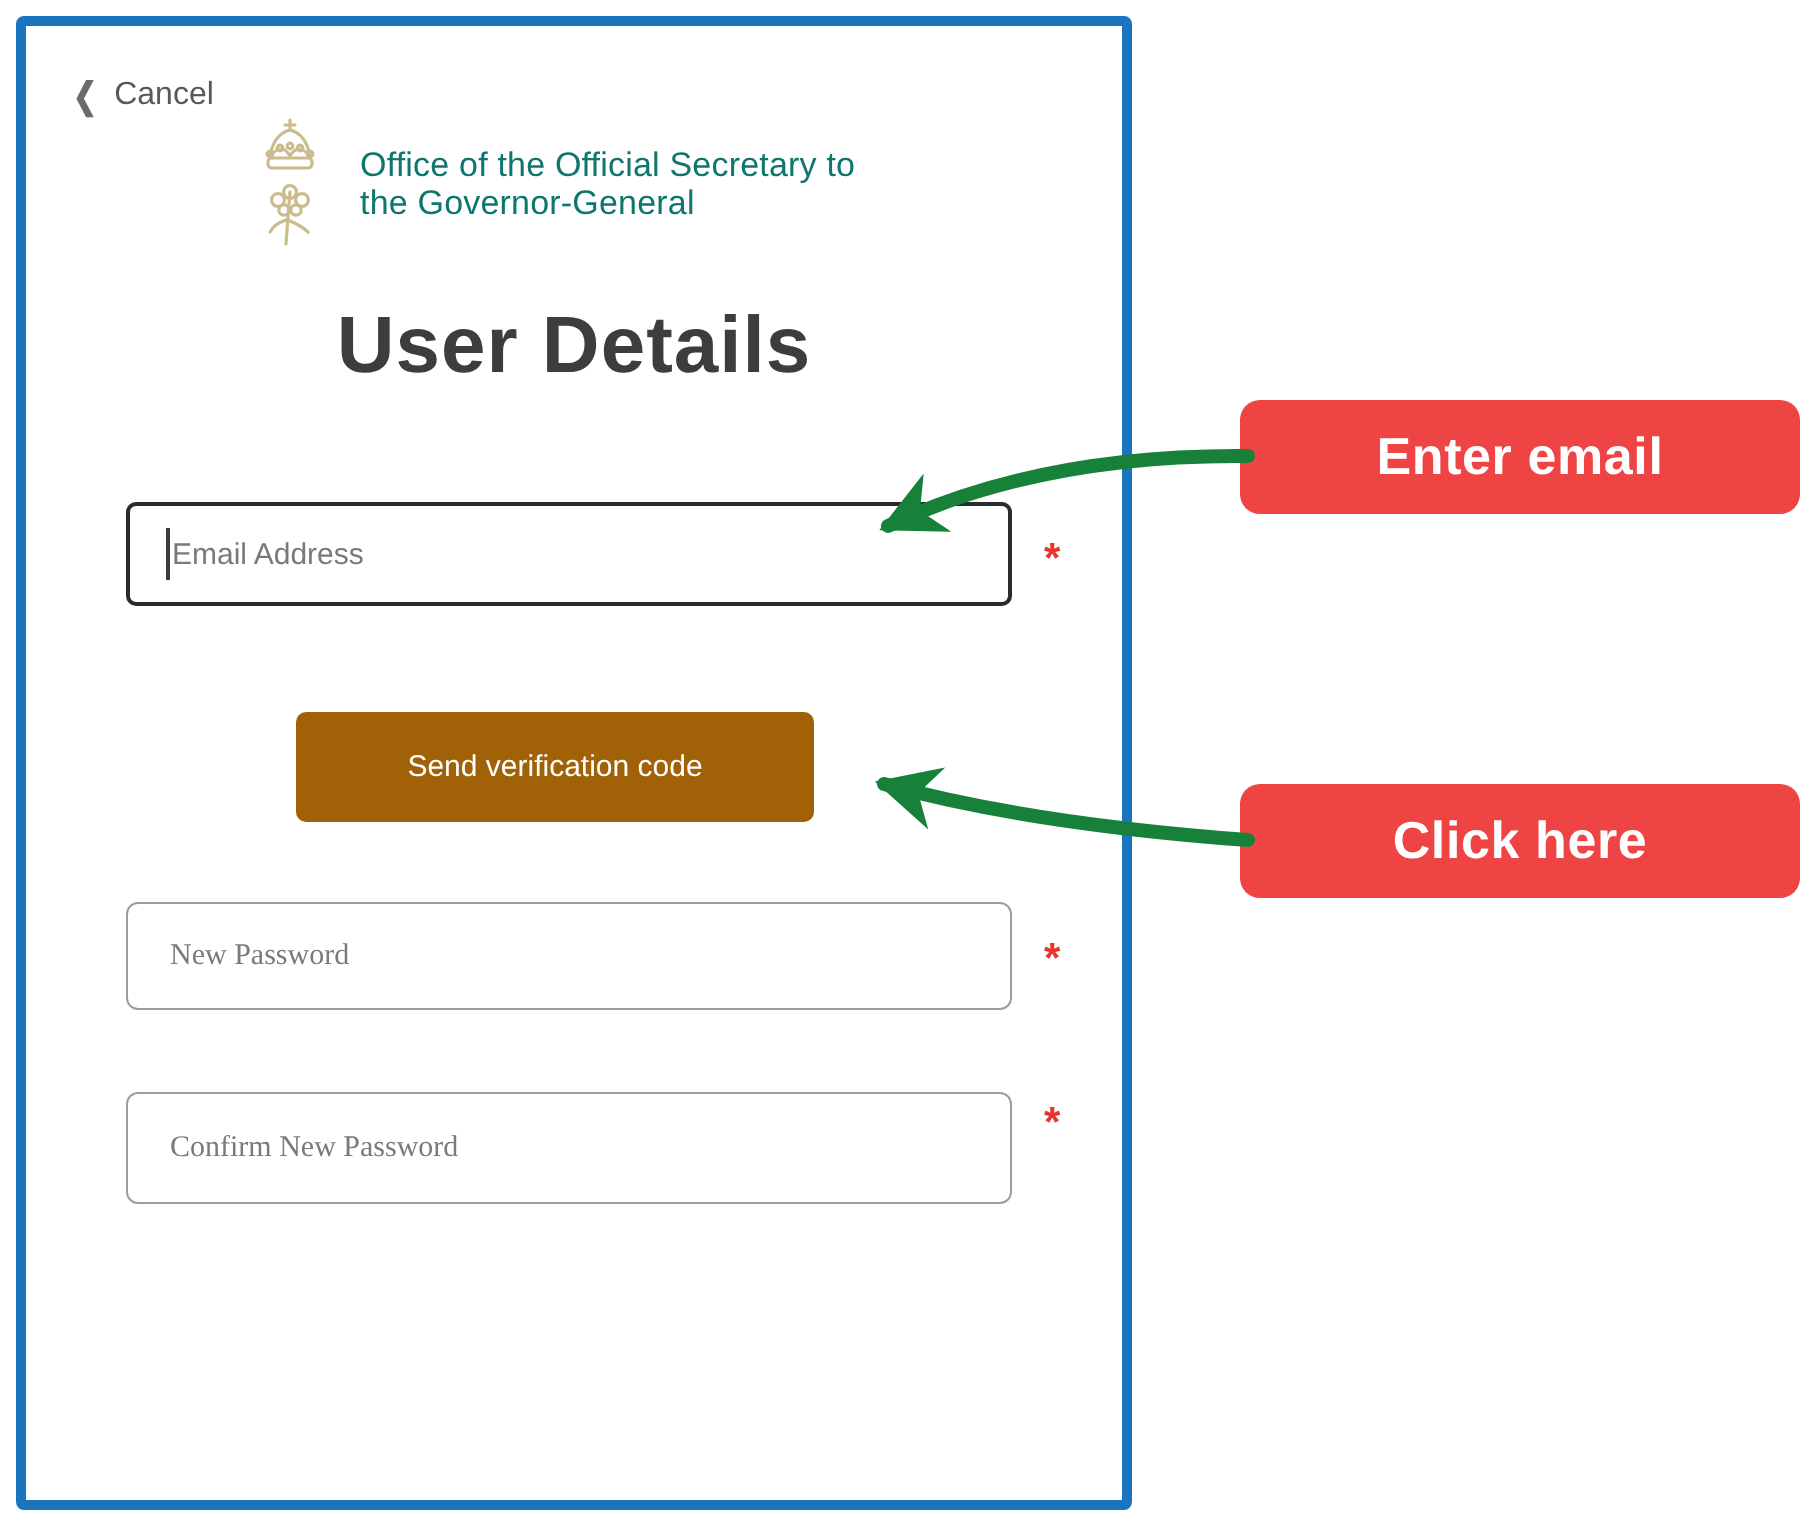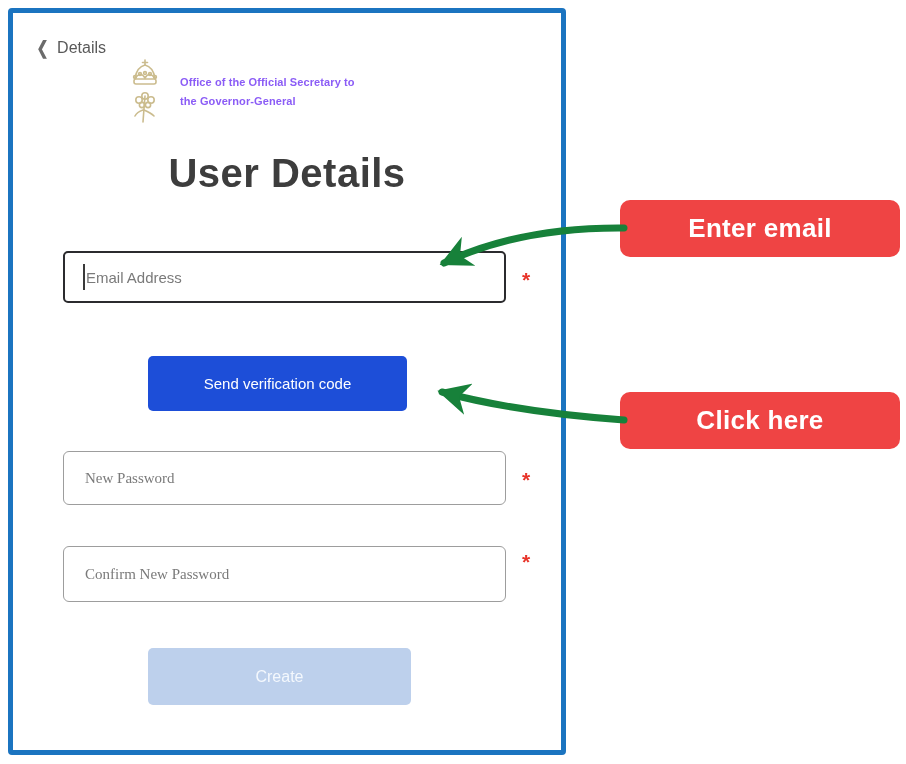--- a/index.html
+++ b/index.html
@@ -38,23 +38,23 @@
     transform: scaleX(0.8);
   }
 
   .logo-row {
     position: absolute;
     left: 115px; top: 45px;
     display: flex; align-items: center; gap: 18px;
   }
   .crown-icon { width: 34px; height: 68px; }
   .org-name {
-    font-size: 11px;
-    font-weight: 700;
-    color: #8b5cf6;
+    font-size: 17px;
+    font-weight: 400;
+    color: #0f766e;
     line-height: 19px;
     letter-spacing: 0.1px;
   }
 
   .page-title {
     position: absolute;
     left: 0; top: 138px;
     width: 100%;
     text-align: center;
     font-size: 40px;
@@ -103,21 +103,21 @@
   .btn {
     position: absolute;
     border: none;
     border-radius: 5px;
     font-family: "Liberation Sans", sans-serif;
     cursor: pointer;
   }
   .btn-send {
     left: 135px; top: 343px;
     width: 259px; height: 55px;
-    background: #1d4ed8;
+    background: #a16207;
     color: #ffffff;
     font-size: 15px;
   }
   .btn-create {
     left: 135px; top: 635px;
     width: 263px; height: 57px;
     background: #bdd0ec;
     color: #f4f8fd;
     font-size: 16px;
     cursor: default;
@@ -146,21 +146,21 @@
     z-index: 10;
   }
 </style>
 </head>
 <body>
 
 <div class="panel">
 
   <a class="cancel-link">
     <span class="chev">❮</span>
-    <span>Details</span>
+    <span>Cancel</span>
   </a>
 
   <div class="logo-row">
     <svg class="crown-icon" viewBox="0 0 34 68" fill="none" stroke="#cbbc8e" stroke-width="1.6" stroke-linecap="round">
 
       <line x1="17" y1="2" x2="17" y2="7"></line>
         <line x1="14.5" y1="4.5" x2="19.5" y2="4.5"></line>
       <path d="M7 20 Q9 9 17 7 Q25 9 27 20"></path>
       <path d="M7 20 Q13 13 17 20 Q21 13 27 20"></path>
       <circle cx="7" cy="19" r="1.4"></circle>
@@ -198,21 +198,20 @@
   <div class="field-wrap np-wrap">
     <input type="text" placeholder="New Password" style="">
   </div>
   <span class="required req-np">*</span>
 
   <div class="field-wrap cnp-wrap">
     <input type="text" placeholder="Confirm New Password" style="">
   </div>
   <span class="required req-cnp">*</span>
 
-  <button class="btn btn-create" disabled="">Create</button>
 
 </div>
 
 <div class="callout callout-email">Enter email</div>
 <div class="callout callout-click">Click here</div>
 
 <svg class="arrow-layer" viewBox="0 0 906 764">
   <defs>
     <marker id="ah" viewBox="0 0 10 10" refX="8.5" refY="5" markerWidth="4.6" markerHeight="4.6" orient="auto" markerUnits="strokeWidth">
       <path d="M0,0 L10,5 L0,10 L3,5 Z" fill="#17813a"></path>

